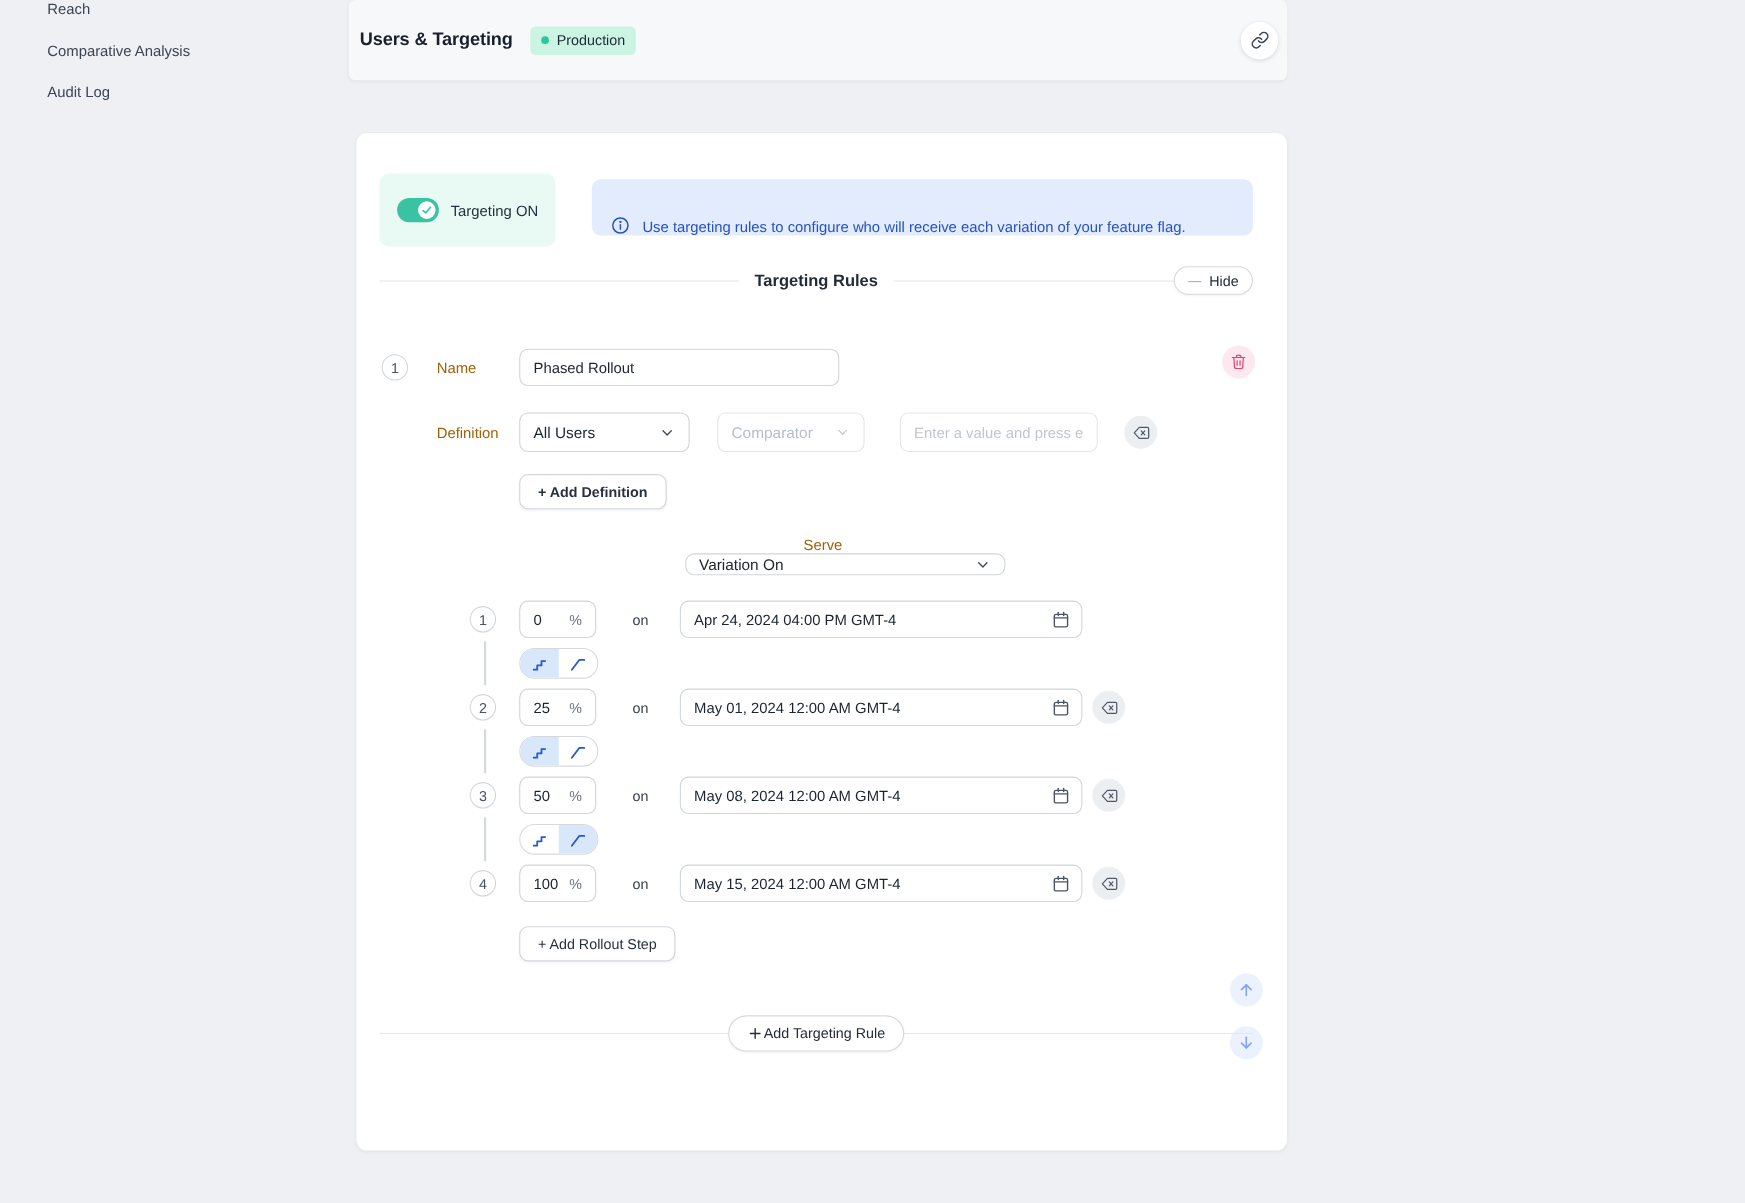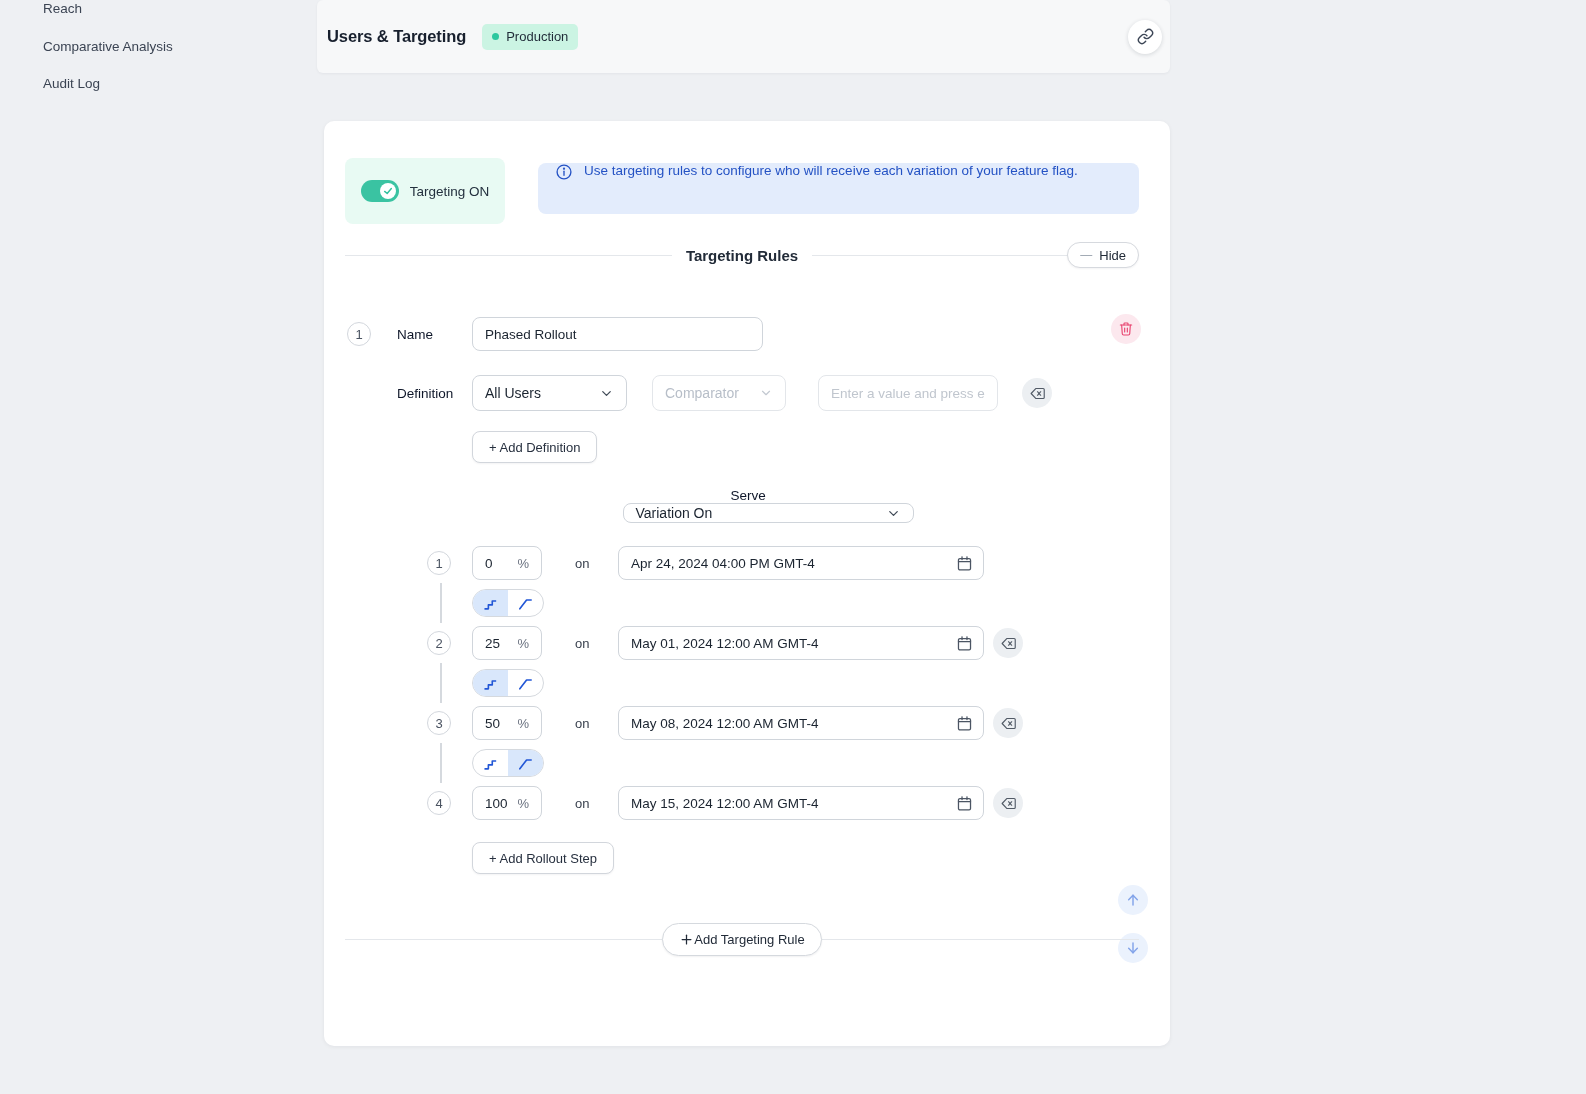--- a/index.html
+++ b/index.html
@@ -49,21 +49,21 @@
   .switch {
     width:38px; height:22px; border-radius:11px; background:#3ac3a2; position:relative; cursor:pointer; border:none;
   }
   .knob {
     position:absolute; right:3px; top:3px; width:16px; height:16px; border-radius:50%;
     background:#fff; display:flex; align-items:center; justify-content:center;
   }
   .toggle-label { font-size:13.5px; color:#23303e; font-weight:500; }
   .info-banner {
     margin-left:33px; margin-top:5px; width:601px; height:51px; background:#e3ecfc; border-radius:8px;
-    display:flex; align-items:flex-start; padding:0 17px; gap:11px;
+    display:flex; align-items:flex-end; padding:0 17px; gap:11px;
     font-size:13.5px; color:#2452c4; font-weight:500;
   }
 
   
   .section-divider { position:relative; height:26px; margin-bottom:49px; display:flex; align-items:center; }
   .divline { flex:1; height:1px; background:#e4e7eb; }
   .sec-title { padding:0 14px; font-size:15px; font-weight:600; color:#222b38; }
   .hide-btn {
     position:absolute; right:0; top:0; height:26px; padding:0 12px; border-radius:13px;
     background:#fff; border:1px solid #d6d9de; box-shadow:0 1px 2px rgba(16,24,40,.05);
@@ -71,21 +71,21 @@
     font-family:inherit;
   }
   .hide-minus { color:#98a1ac; font-size:12px; line-height:1; }
 
   
   .field-row { position:relative; display:flex; align-items:center; padding-left:52px; }
   .row-name { height:34px; margin-bottom:24px; }
   .row-def { height:36px; margin-bottom:20px; }
   .row-serve { height:35px; margin-bottom:23px;flex-direction:column; }
   .row-sched { height:36px; margin-bottom:31px; }
-  .field-label { width:75px; flex:none; font-size:13.5px; color:#0f172a; }
+  .field-label { width:75px; flex:none; font-size:13.5px; color:#a16207; }
   .num-badge {
     width:24px; height:24px; border-radius:50%; border:1px solid #d3d7dd; background:#fff;
     display:flex; align-items:center; justify-content:center; font-size:13px; color:#4a5361; flex:none;
   }
   .rule-num { position:absolute; left:2px; top:5px; }
 
   .text-input {
     height:34px; border:1px solid #d0d5db; border-radius:8px; padding:0 12px;
     font-size:13.5px; color:#1b2430; font-family:inherit; outline:none; background:#fff;
   }
@@ -107,21 +107,21 @@
     width:30px; height:30px; border-radius:50%; background:#eceff2; border:none; cursor:pointer;
     display:flex; align-items:center; justify-content:center; flex:none;
   }
   .def-clear { margin-left:24px; }
 
   .ghost-btn {
     height:32px; padding:0 16px; border-radius:8px; border:1px solid #d2d6dc; background:#fff;
     font-size:13px; color:#27303f; cursor:pointer; box-shadow:0 1px 2px rgba(16,24,40,.05);
     font-family:inherit;
   }
-  .add-def { margin-left:127px; margin-bottom:25px; display:block; }
+  .add-def { margin-left:127px; margin-bottom:25px; display:block;font-weight:bold; }
   .add-step { margin-left:127px; margin-top:22px; display:block; }
 
   
   .rollout-badge {
     margin-left:23px; height:33px; display:flex; align-items:stretch;
     border:1px solid #35c2a0; border-radius:8px; overflow:hidden; width:270px;
   }
   .rb-pct {
     width:44px; background:#35c2a0; color:#fff; font-size:13px; font-weight:700;
     display:flex; align-items:center; justify-content:center; flex:none;

